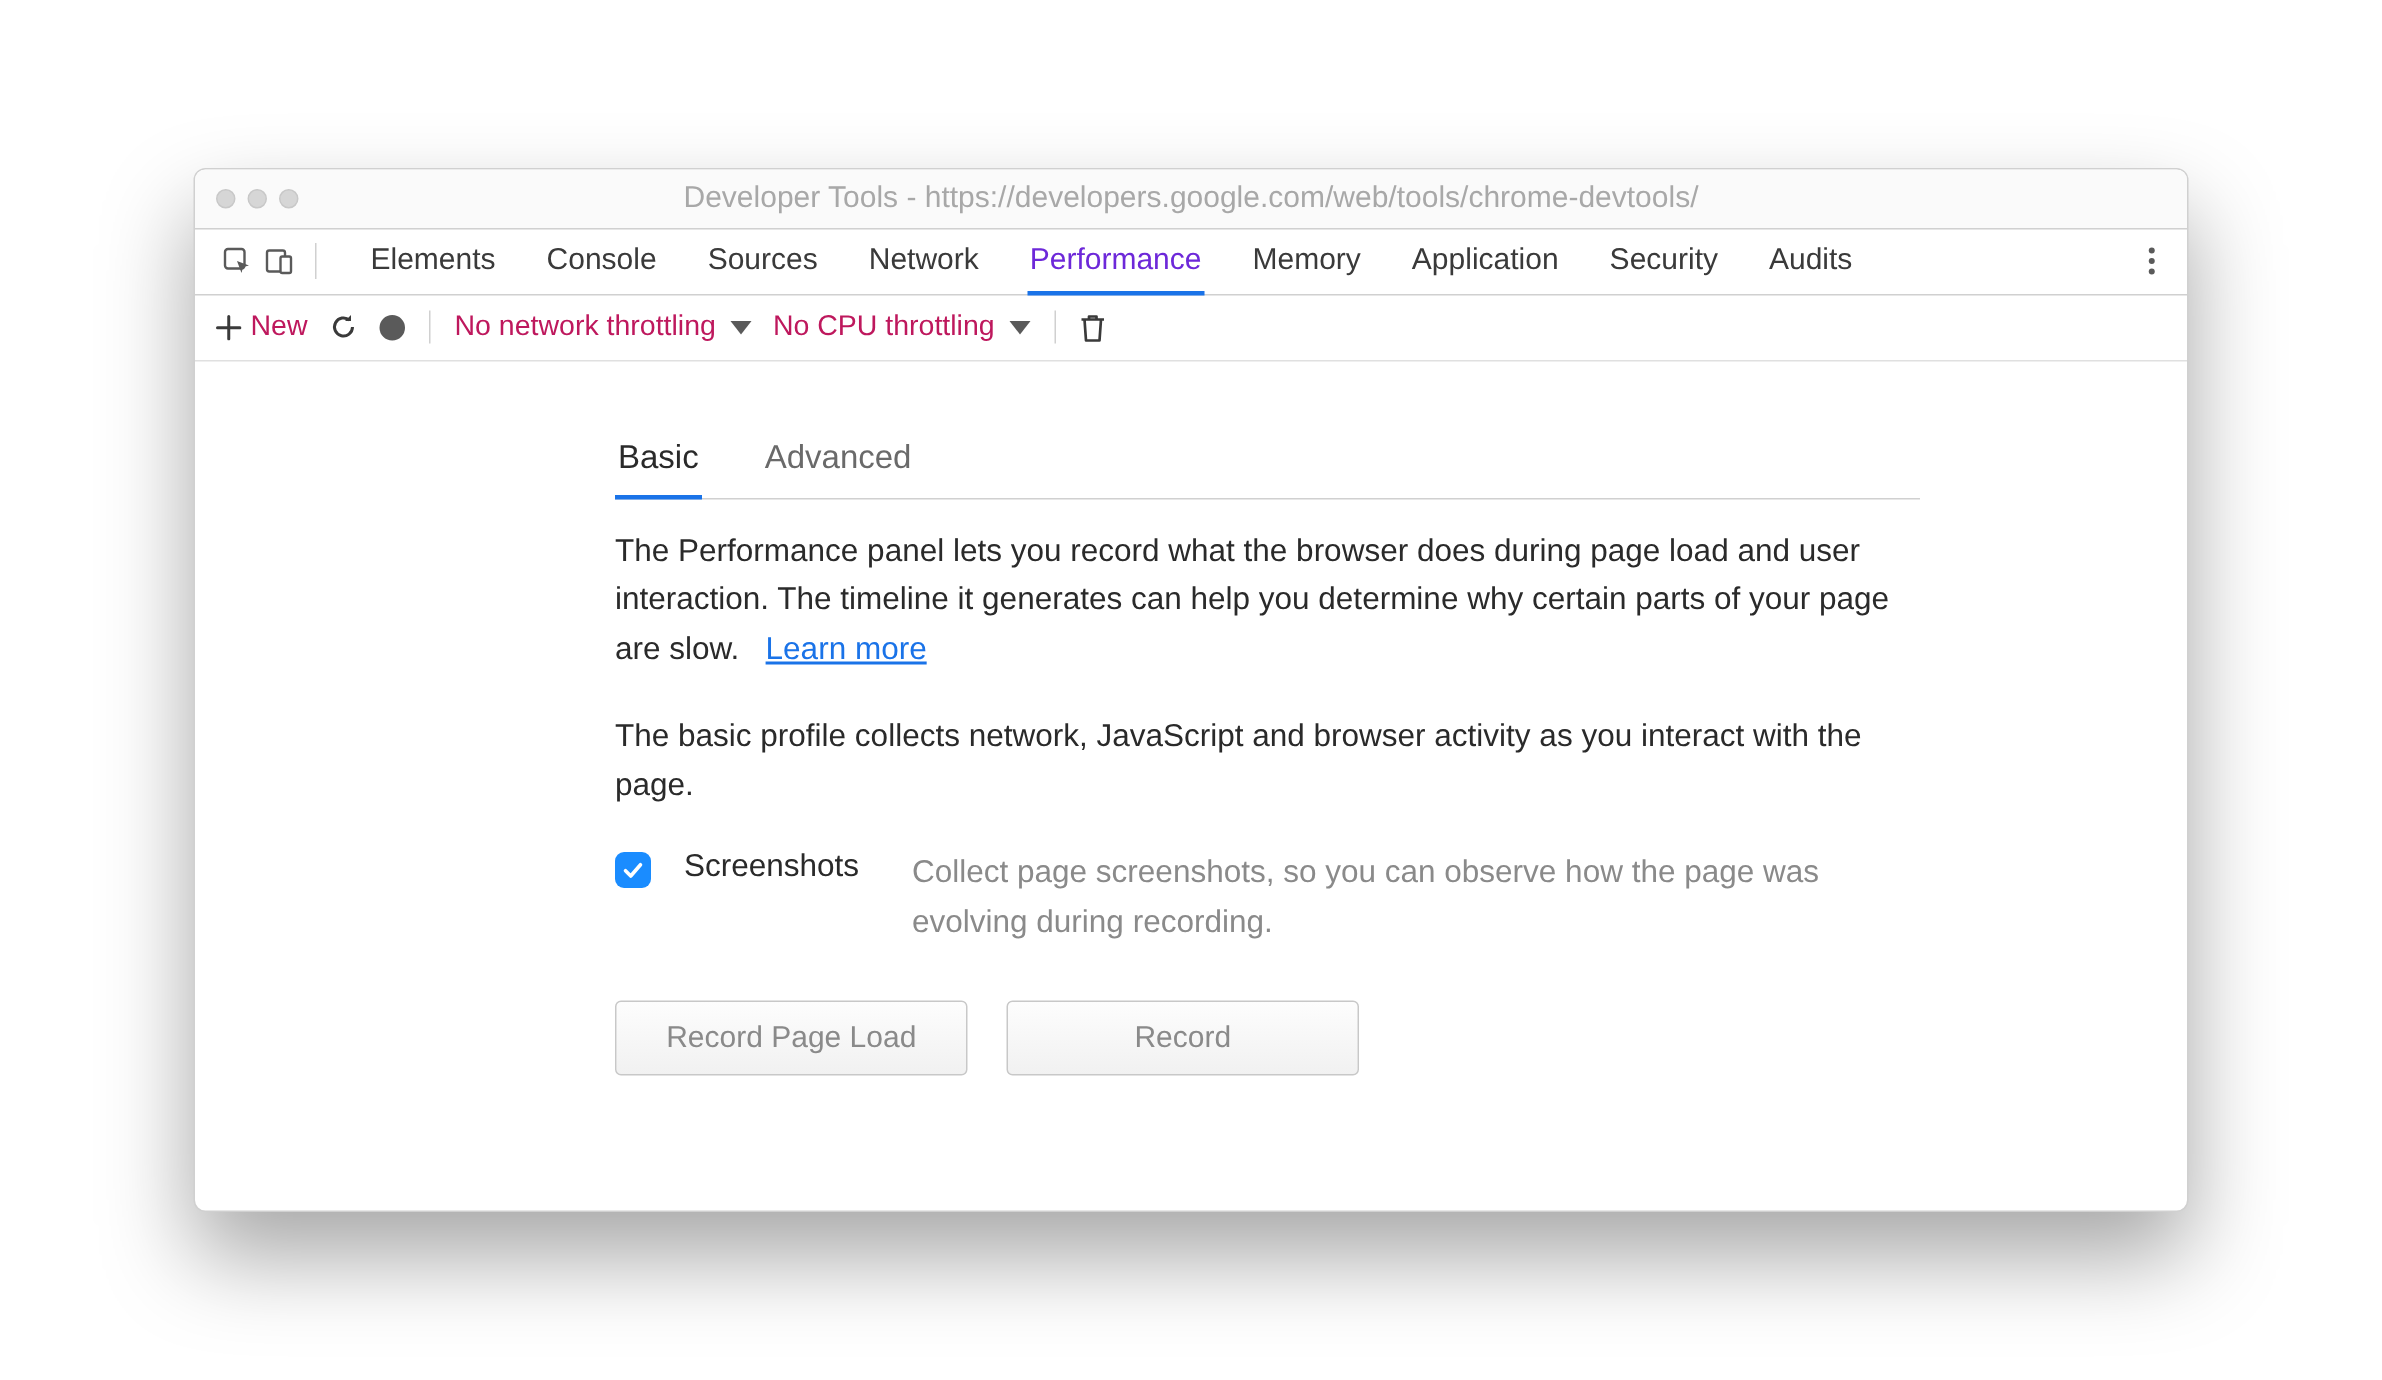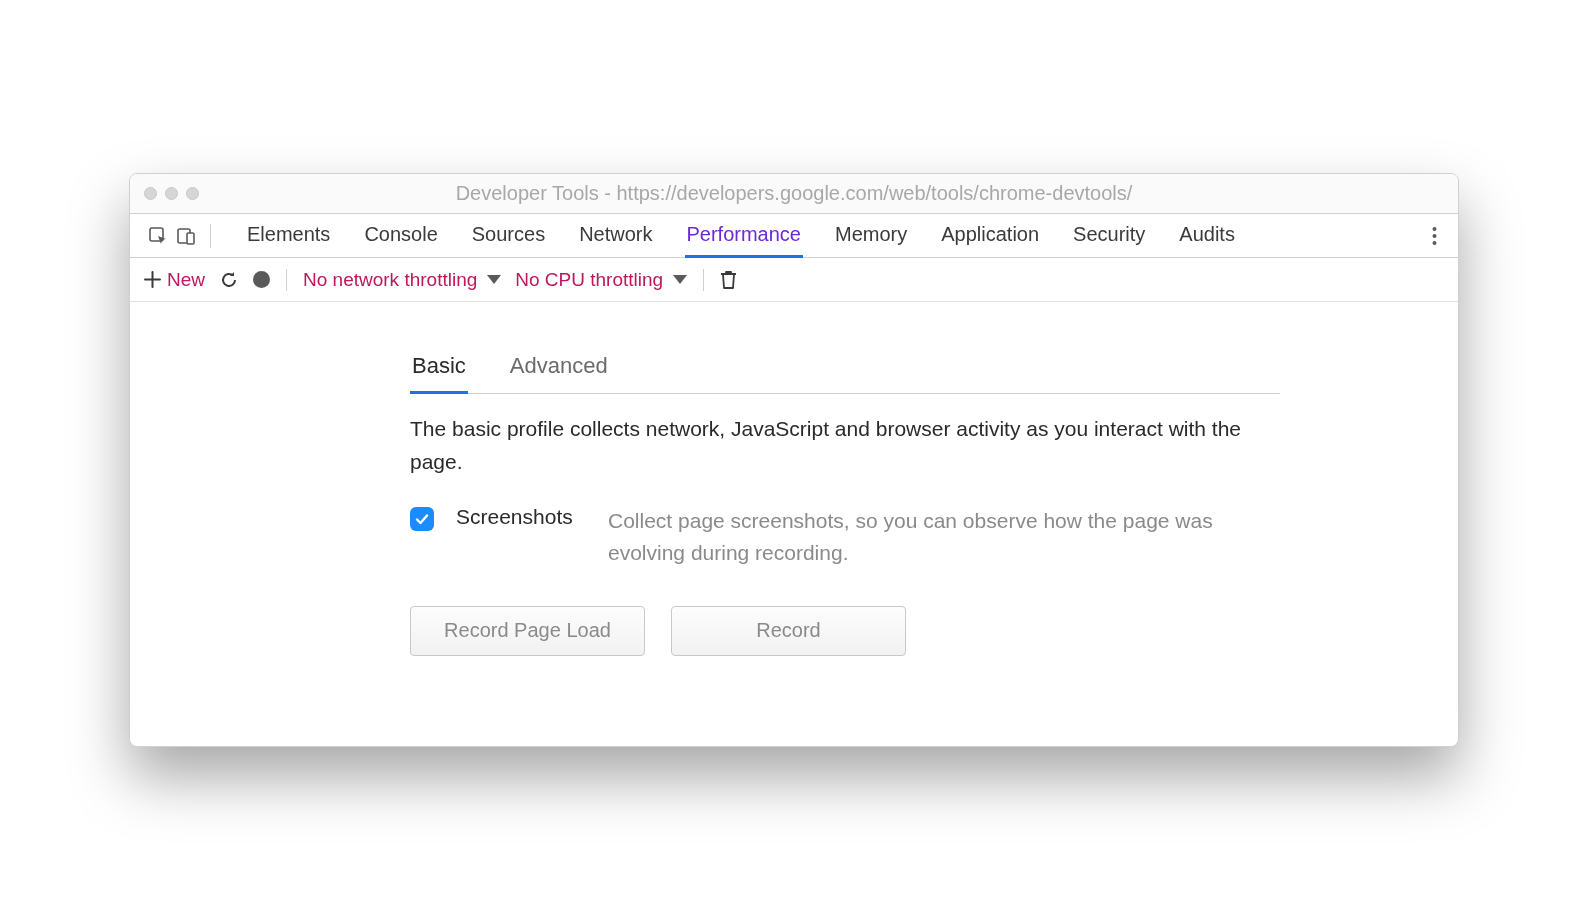--- a/index.html
+++ b/index.html
@@ -259,20 +259,24 @@
     </div>
   </div>
 
   <div class="panel">
     <div class="inner">
       <div class="subtabs">
         <div class="subtab active">Basic</div>
         <div class="subtab">Advanced</div>
       </div>
 
+      <p class="para">
+        <span>The Performance panel lets you record what the browser does during page load and user interaction. The timeline it generates can help you determine why certain parts of your page are slow.</span>
+        &nbsp;&nbsp;<span class="link">Learn more</span>
+      </p>
 
       <p class="para">The basic profile collects network, JavaScript and browser activity as you interact with the page.</p>
 
       <div class="opt-row">
         <div class="checkbox">
           <svg viewBox="0 0 16 16">
               <path d="M3 8.5 L6.5 12 L13 4.5" fill="none" stroke="#fff" stroke-width="2.4" stroke-linecap="round" stroke-linejoin="round"></path>
             </svg>
         </div>
         <div class="opt-label">Screenshots</div>

